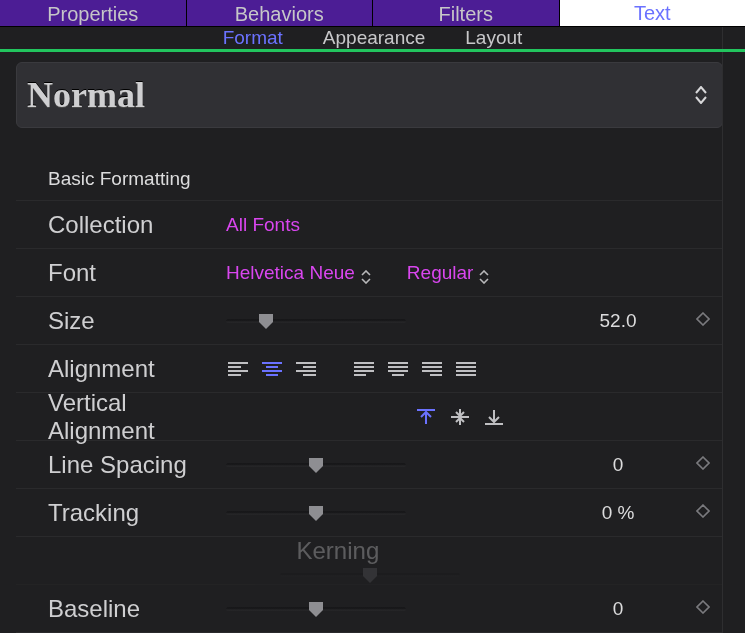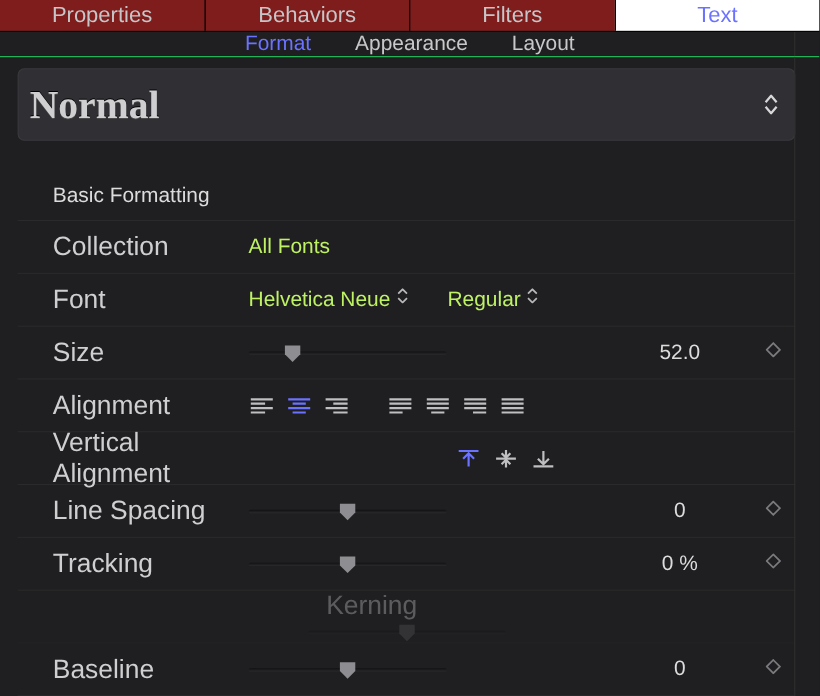--- a/index.html
+++ b/index.html
@@ -4,24 +4,24 @@
 <style>
   * { box-sizing: border-box; margin: 0; padding: 0; font-family: -apple-system, "Helvetica Neue", Arial, sans-serif; }
   body { width: 745px; height: 633px; background: #1f1f21; color: #bdbdbd; overflow: hidden; }
   .root { display: flex; flex-direction: column; width: 100%; height: 100%; }
 
   
   .main-tabs { display: flex; height: 52px; background: #111112; border-bottom: 1px solid #000; }
   .main-tab { flex: 1; display: flex; align-items: center; justify-content: center; font-size: 20px; color: #c6c6c8; cursor: default; position: relative; }
   .main-tab + .main-tab { border-left: 1px solid #000; }
   .main-tab.active { color: #6b72ff; background: #ffffff; }
-  .main-tab:not(.active) { background: #7f1d1d; }
+  .main-tab:not(.active) { background: #4c1d95; align-items: flex-end; }
 
   
-  .sub-tabs { display:flex; justify-content:center; gap:40px; height:40px; align-items:center; background:#1f1f21; border-bottom:1px solid #22c55e; font-size:19px; position:relative; }
+  .sub-tabs { display:flex; justify-content:center; gap:40px; height:40px; align-items:center; background:#1f1f21; border-bottom:3px solid #22c55e; font-size:19px; position:relative; }
   .sub-tabs::after{content:"";position:absolute;right:0;top:0;bottom:0;width:22px;border-left:1px solid #2e2e30;}
   .sub-tab { color:#c8c8ca; cursor:default; }
   .sub-tab.active { color:#6b72ff; }
 
   
   .panel { position:relative; padding: 0 22px 0 16px; }
   .panel::after{content:"";position:absolute;right:0;top:0;bottom:0;width:22px;border-left:1px solid #2e2e30;}
 
   
   .preset { margin-top:10px; height:66px; background:#303034; border:1px solid #3a3a3e; border-radius:6px; display:flex; align-items:center; justify-content:space-between; padding:0 14px 0 10px; }
@@ -32,21 +32,21 @@
   .section { margin-top:34px; }
   .section-title { font-size:19px; color:#dcdcdd; padding: 6px 0 10px 32px; border-bottom:1px solid #2a2a2c; }
 
   .row { display:flex; align-items:center; height:48px; border-bottom:1px solid #2a2a2c; }
   .row.disabled { opacity:0.35;flex-direction:column; }
   .lbl { width:210px; padding-left:32px; font-size:24px; color:#cfcfd1; }
   .controls { flex:1; display:flex; align-items:center; gap:10px; }
   .valcell { width:130px; display:flex; justify-content:center; font-size:19px; color:#dcdcdd; }
   .kfcell { width:40px; display:flex; justify-content:center; }
 
-  .popup { display:flex; align-items:flex-start; gap:6px; font-size:19px; color:#bef264; }
+  .popup { display:flex; align-items:flex-end; gap:6px; font-size:19px; color:#d946ef; }
   .popup .stepper svg{ width:10px;height:6px;}
 
   .slider { position:relative; width:180px; height:20px; }
   .slider .track { position:absolute; left:0; right:0; top:50%; height:3px; transform:translateY(-50%); background:linear-gradient(to bottom,#101012,#2a2a2c); border-radius:2px; }
   .slider .thumb { position:absolute; top:50%; transform:translate(-50%,-50%); }
   .thumbsvg { display:block; }
 
   .align-group { display:flex; gap:12px; align-items:center; }
   .align-subgroup { display:flex; gap:10px; align-items:center; }
   .align-subgroup.spaced { margin-left:22px; }

